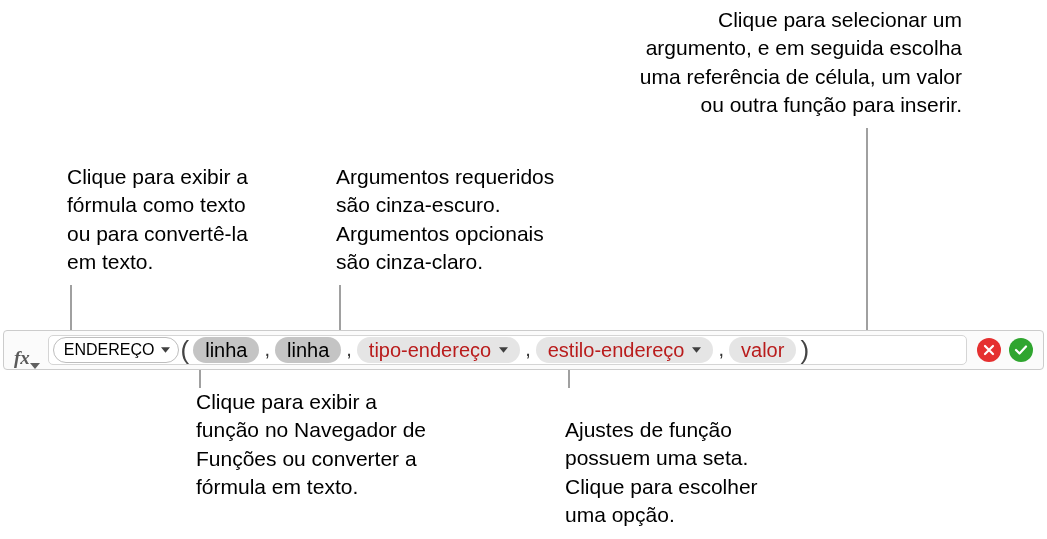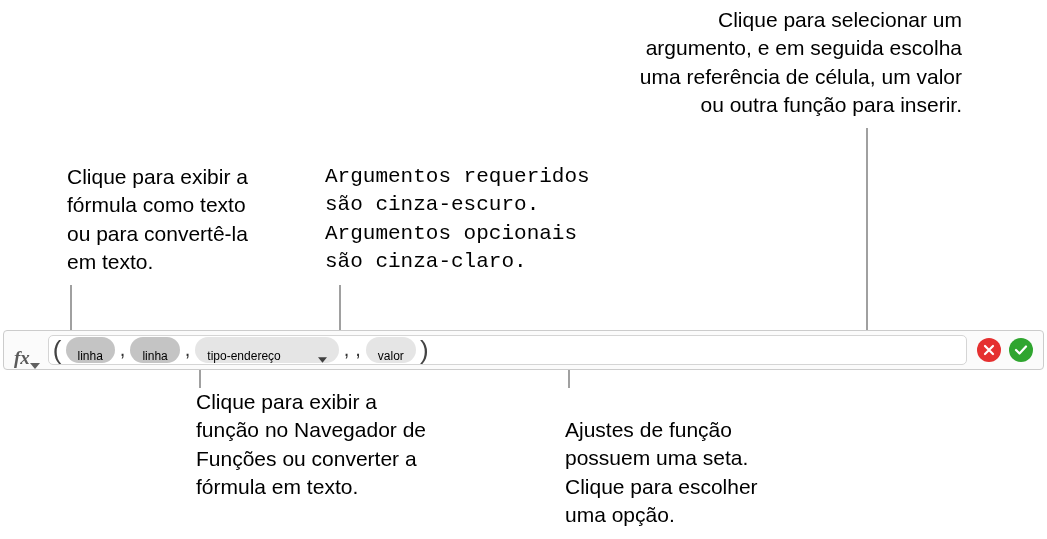--- a/index.html
+++ b/index.html
@@ -75,30 +75,30 @@
     white-space: nowrap;
   }
   .func-chip .chev { margin-left: 6px; display:flex; align-items:center; }
   .paren {
     font-size: 26px;
     color: #444;
     padding: 0 2px;
   }
   .arg-pill {
     display: flex;
-    align-items: flex-end;
+    align-items: center;
     height: 26px;
     border-radius: 13px;
     padding: 0 12px;
-    font-size: 12px;
+    font-size: 20px;
     margin: 0 2px;
     white-space: nowrap;
   }
   .arg-required { background: #c4c4c4; color:#000; }
-  .arg-optional { background: #e5e5e5; color:#000000;gap:29px; }
+  .arg-optional { background: #e5e5e5; color:#b91c1c; }
   .arg-pill .chev { margin-left: 8px; display:flex; align-items:center; }
   .comma {
     font-size: 20px;
     color: #333;
     padding: 0 3px 3px 3px;
     align-self: flex-end;
   }
   .action-buttons {
     display: flex;
     align-items: center;
@@ -125,21 +125,21 @@
 uma referência de célula, um valor
 ou outra função para inserir.</div>
 <div class="leader" style="left:866px; top:128px; height:206px;"></div>
 
 <div class="callout" style="left:67px; top:163px; width:260px; white-space:pre-line;">Clique para exibir a
 fórmula como texto
 ou para convertê-la
 em texto.</div>
 <div class="leader" style="left:70px; top:285px; height:48px;"></div>
 
-<div class="callout" style="left:325px; top:163px; width:280px; white-space:pre-line;font-family:Liberation Mono, monospace;">Argumentos requeridos
+<div class="callout" style="left:336px; top:163px; width:280px; white-space:pre-line;">Argumentos requeridos
 são cinza-escuro.
 Argumentos opcionais
 são cinza-claro.</div>
 <div class="leader" style="left:339px; top:285px; height:50px;"></div>
 
 <div class="callout" style="left:196px; top:388px; width:280px; white-space:pre-line;">Clique para exibir a
 função no Navegador de
 Funções ou converter a
 fórmula em texto.</div>
 <div class="leader" style="left:199px; top:366px; height:22px;"></div>
@@ -156,20 +156,28 @@
     <span class="fx-icon">fx</span>
     <span class="fx-caret">
       <svg width="10" height="6" viewBox="0 0 10 6">
           <path d="M0 0 L5 6 L10 0 Z" fill="#606060"></path>
         </svg>
     </span>
   </div>
 
   <div class="formula-body">
 
+    <div class="func-chip">
+      <span>ENDEREÇO</span>
+      <span class="chev">
+        <svg width="9" height="6" viewBox="0 0 10 6">
+            <path d="M0 0 L5 6 L10 0 Z" fill="#404040"></path>
+          </svg>
+      </span>
+    </div>
 
     <span class="paren">(</span>
 
     <div class="arg-pill arg-required">
       <span>linha</span>
     </div>
     <span class="comma">,</span>
 
     <div class="arg-pill arg-required">
       <span>linha</span>
@@ -179,20 +187,28 @@
     <div class="arg-pill arg-optional">
       <span>tipo-endereço</span>
       <span class="chev">
         <svg width="9" height="6" viewBox="0 0 10 6">
             <path d="M0 0 L5 6 L10 0 Z" fill="#404040"></path>
           </svg>
       </span>
     </div>
     <span class="comma">,</span>
 
+    <div class="arg-pill arg-optional">
+      <span>estilo-endereço</span>
+      <span class="chev">
+        <svg width="9" height="6" viewBox="0 0 10 6">
+            <path d="M0 0 L5 6 L10 0 Z" fill="#404040"></path>
+          </svg>
+      </span>
+    </div>
     <span class="comma">,</span>
 
     <div class="arg-pill arg-optional">
       <span>valor</span>
     </div>
 
     <span class="paren">)</span>
   </div>
 
   <div class="action-buttons">

